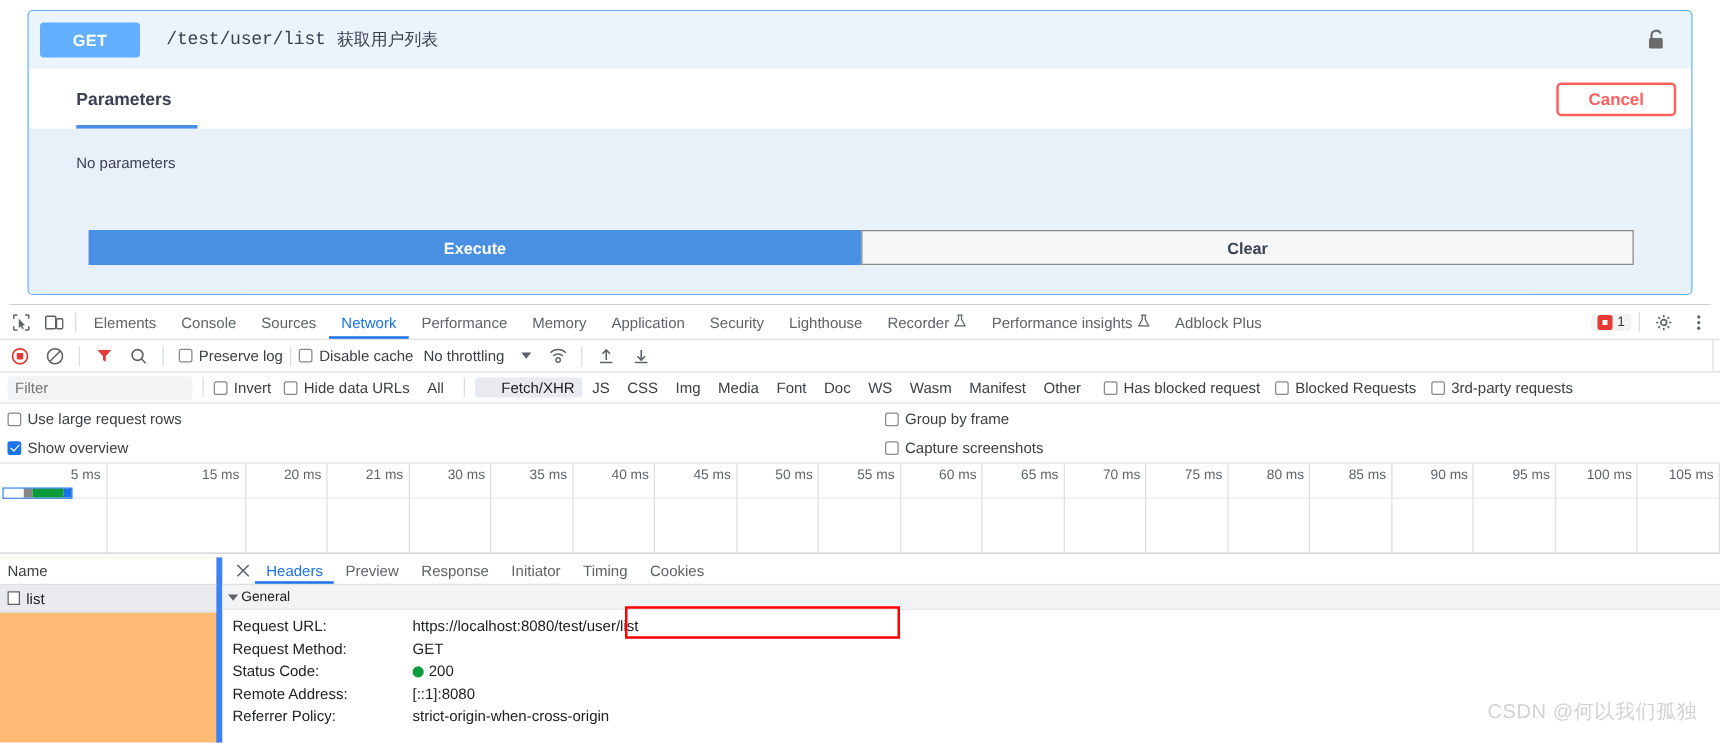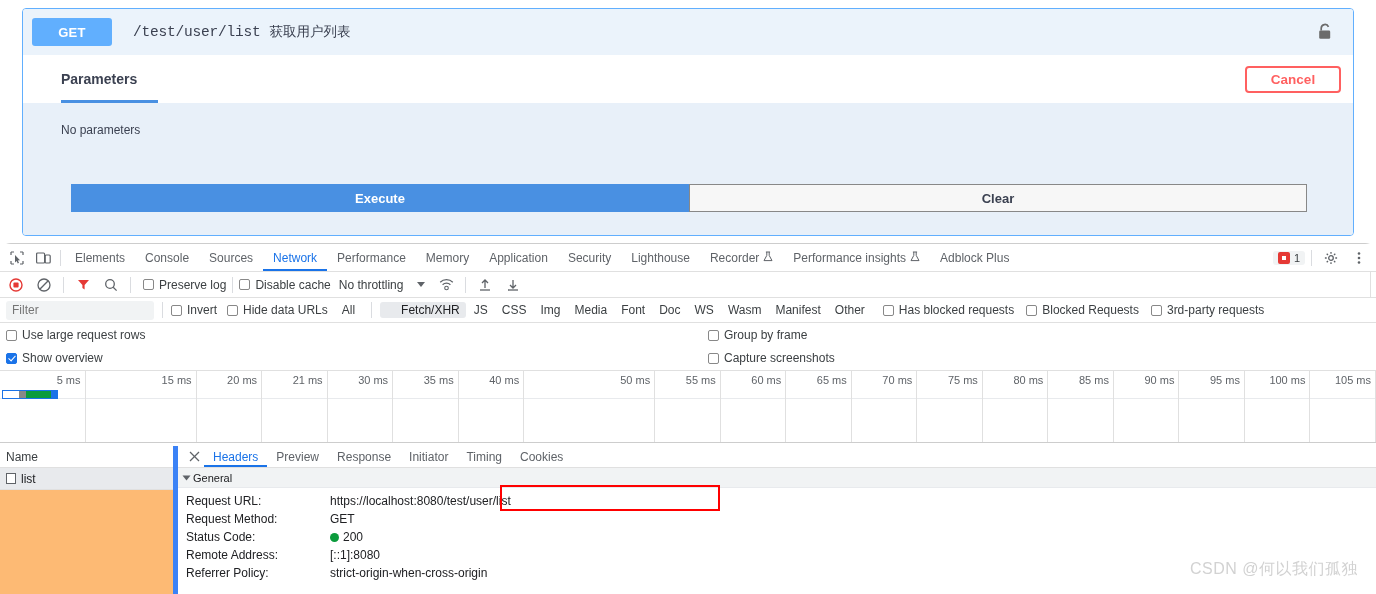--- a/index.html
+++ b/index.html
@@ -526,21 +526,21 @@
     <div class="ftype">Media</div>
     <div class="ftype">Font</div>
     <div class="ftype">Doc</div>
     <div class="ftype">WS</div>
     <div class="ftype">Wasm</div>
     <div class="ftype">Manifest</div>
     <div class="ftype">Other</div>
 
     <label class="chk" style="margin-left:10px;margin-right:12px;">
       <span class="box"></span>
-      <span>Has blocked requests</span>
+      <span>Has blocked request</span>
     </label>
     <label class="chk" style="margin-right:12px;">
       <span class="box"></span>
       <span>Blocked Requests</span>
     </label>
     <label class="chk">
       <span class="box"></span>
       <span>3rd-party requests</span>
     </label>
   </div>
@@ -594,20 +594,23 @@
         <div class="tl-label">65 ms</div>
       </div>
       <div class="tl-cell" style="left: 720.762px; width: 65.5238px;">
         <div class="tl-label">60 ms</div>
       </div>
       <div class="tl-cell" style="left: 655.238px; width: 65.5238px;">
         <div class="tl-label">55 ms</div>
       </div>
       <div class="tl-cell" style="left: 589.714px; width: 65.5238px;">
         <div class="tl-label">50 ms</div>
+      </div>
+      <div class="tl-cell" style="left: 524.19px; width: 65.5238px;">
+        <div class="tl-label">45 ms</div>
       </div>
       <div class="tl-cell" style="left: 458.667px; width: 65.5238px;">
         <div class="tl-label">40 ms</div>
       </div>
       <div class="tl-cell" style="left: 393.143px; width: 65.5238px;">
         <div class="tl-label">35 ms</div>
       </div>
       <div class="tl-cell" style="left: 327.619px; width: 65.5238px;">
         <div class="tl-label">30 ms</div>
       </div>

